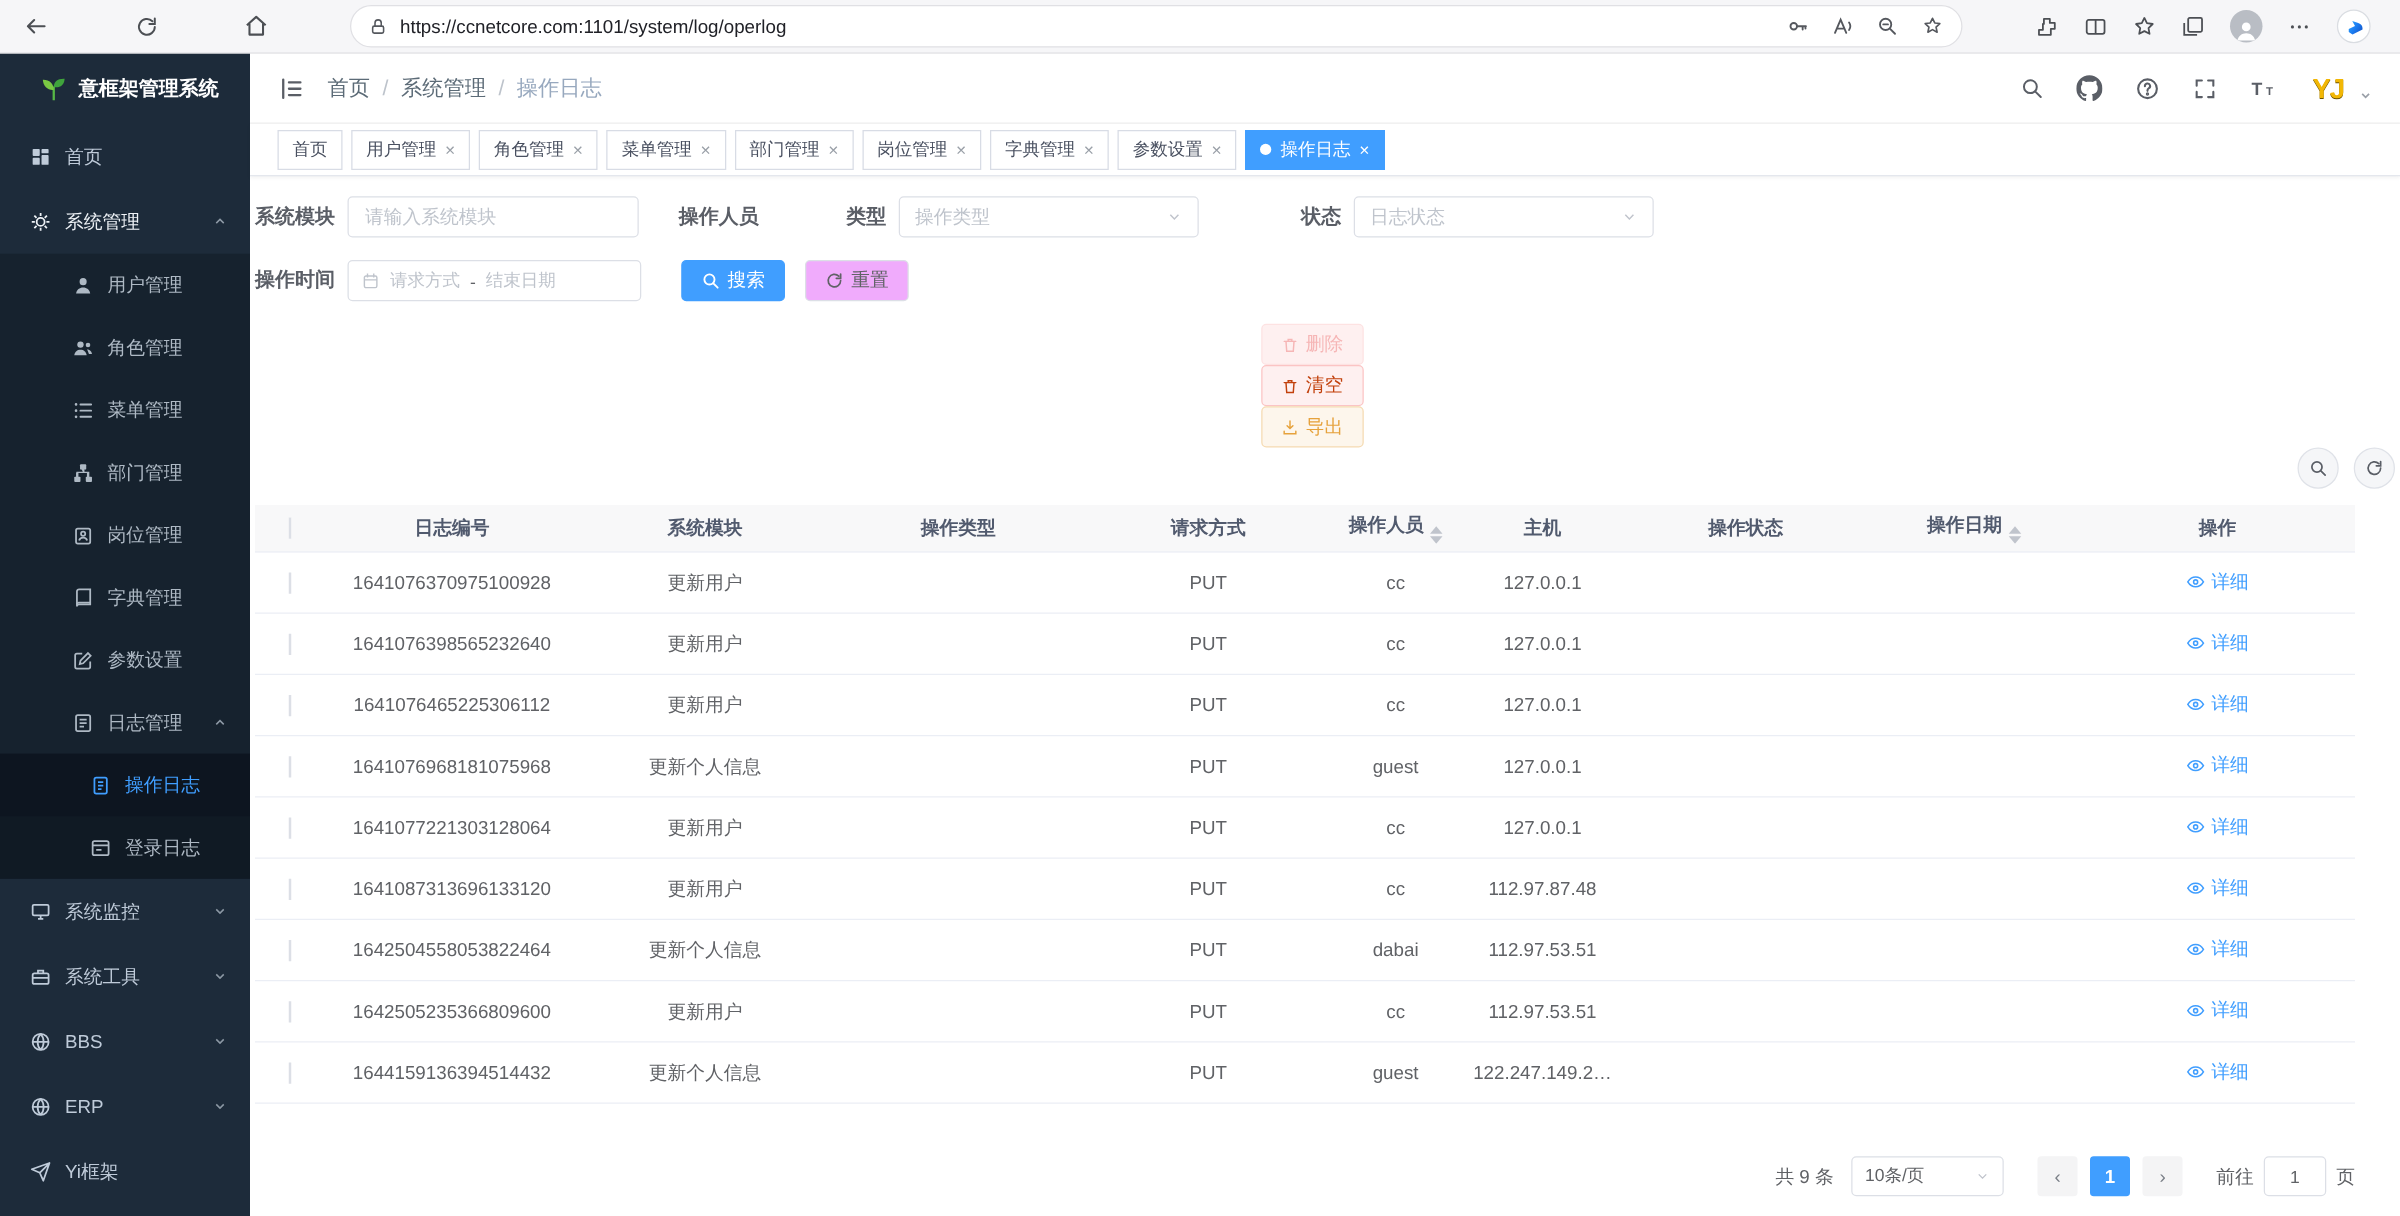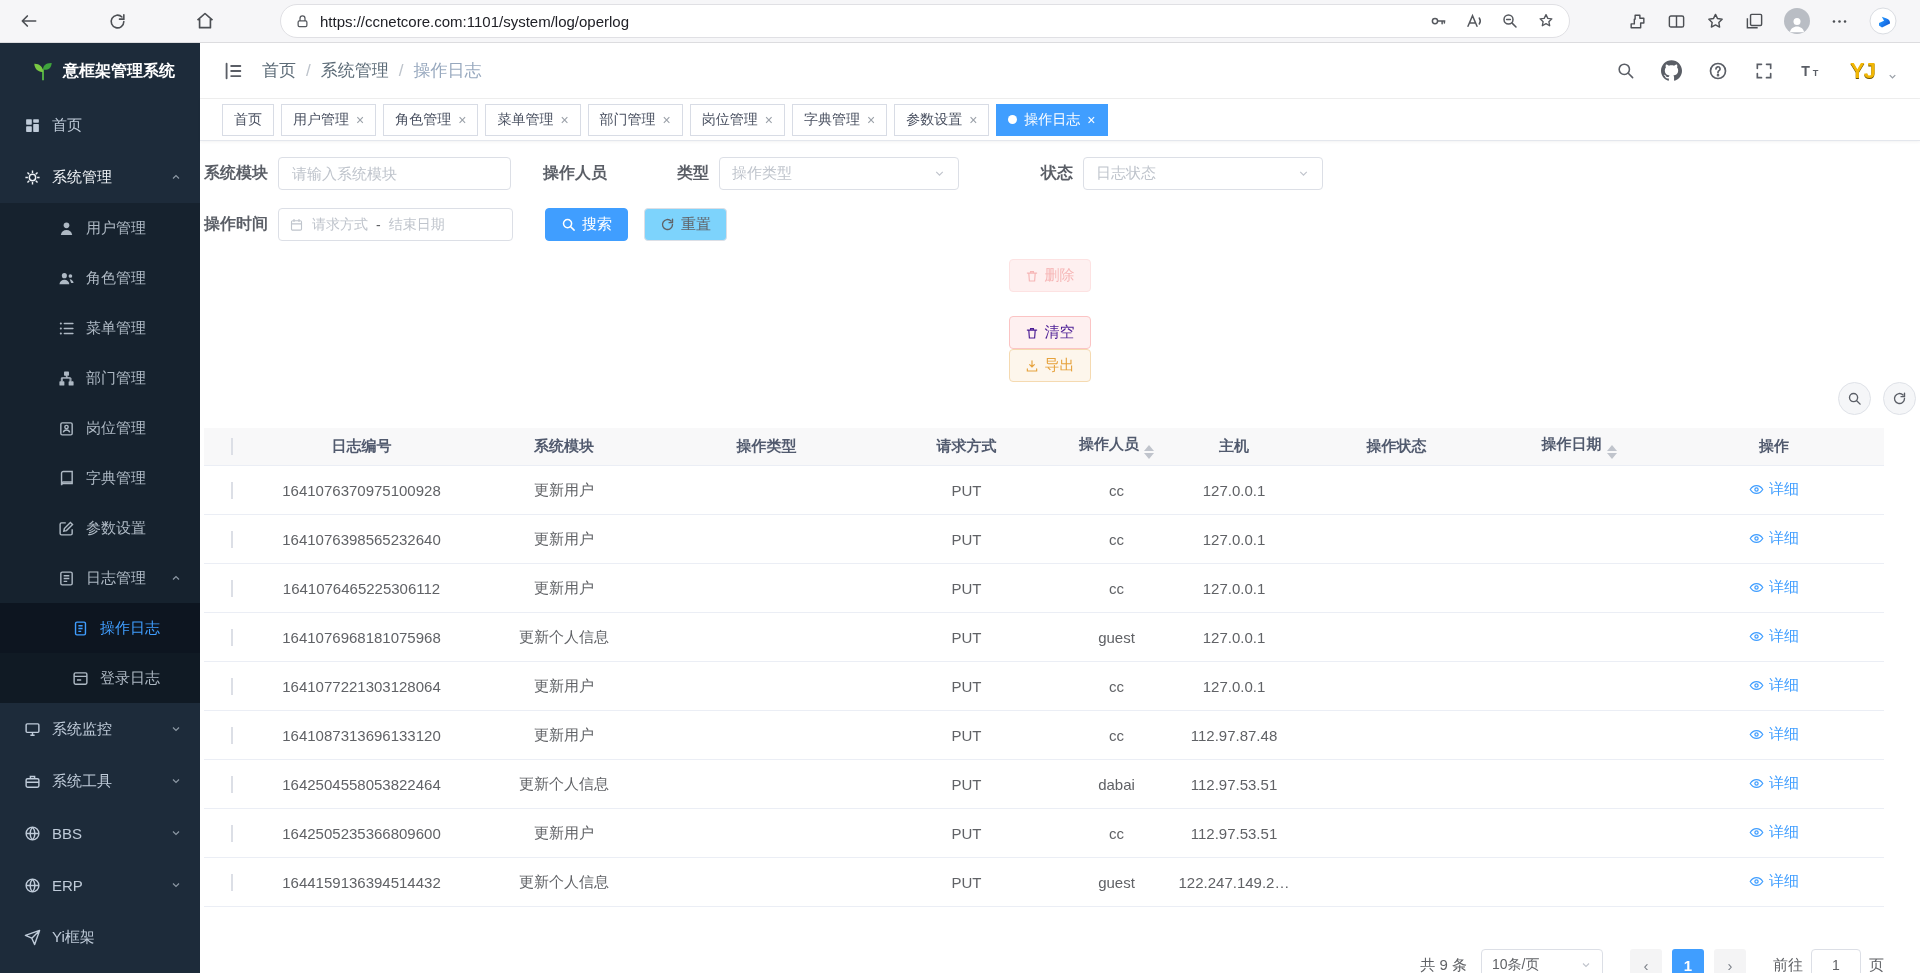--- a/index.html
+++ b/index.html
@@ -61,25 +61,25 @@
   .f-label { font-size:16px; font-weight:bold; color:#5a5e66; margin-right:10px; white-space:nowrap; }
   .f-input { height:33px; border:1px solid #dcdfe6; border-radius:4px; padding:0 13px; font-size:15px; color:#606266; font-family:inherit; outline:none; }
   .f-input::placeholder { color:#bfc4cc; }
   .w233 { width:233px; } .w240 { width:240px; }
   .f-select { height:33px; border:1px solid #dcdfe6; border-radius:4px; display:flex; align-items:center; justify-content:space-between; padding:0 12px; font-size:15px; color:#bfc4cc; cursor:pointer; background:#fff; }
   .sel-caret { color:#c0c4cc; }
   .gap32 { margin-left:32px; } .gap60 { margin-left:60px; } .gap62 { margin-left:82px;text-align:right; } .gap16 { margin-left:16px; }
   .date-range { width:235px; height:33px; border:1px solid #dcdfe6; border-radius:4px; display:flex; align-items:center; padding:0 10px; gap:8px; font-size:14px; color:#bfc4cc; background:#fff; cursor:pointer; }
   .date-range .sep { color:#606266; }
 
-  .btn { height:33px; border-radius:4px; border:1px solid transparent; display:inline-flex; align-items:center; gap:6px; padding:0 15px; font-size:15px; cursor:pointer; font-family:inherit; background:#7dd3fc; white-space:nowrap; }
+  .btn { height:33px; border-radius:4px; border:1px solid transparent; display:inline-flex; align-items:center; gap:6px; padding:0 15px; font-size:15px; cursor:pointer; font-family:inherit; background:#f0abfc; white-space:nowrap; }
   .btn-primary { background:#409eff; border-color:#409eff; color:#fff; }
   .btn-default { border-color:#dcdfe6; color:#606266; }
   .btn-danger-dis { background:#fef0f0; border-color:#fde2e2; color:#f6b6b6; cursor:not-allowed; }
-  .btn-danger { background:#fef0f0; border-color:#fbc4c4; color:#4c1d95;margin-top:24px; }
+  .btn-danger { background:#fef0f0; border-color:#fbc4c4; color:#c2410c; }
   .btn-warning { background:#fdf6ec; border-color:#f5dab1; color:#e6a23c; }
 
   .toolbar { display:flex; align-items:center; margin-bottom:13px;flex-direction:column; }
   .toolbar .btn { margin-right:21px; }
   .toolbar-right { margin-left:auto; display:flex; align-items:center; }
   .circle-btn { width:33px; height:33px; border-radius:50%; border:1px solid #dfe2e8; background:#f5f6f8; color:#5a5e66; display:flex; align-items:center; justify-content:center; cursor:pointer; margin-left:12px; }
 
   
   .table { width:1680px; font-size:15px; }
   .t-row { display:flex; align-items:center; height:49px; border-bottom:1px solid #ebeef5; }

